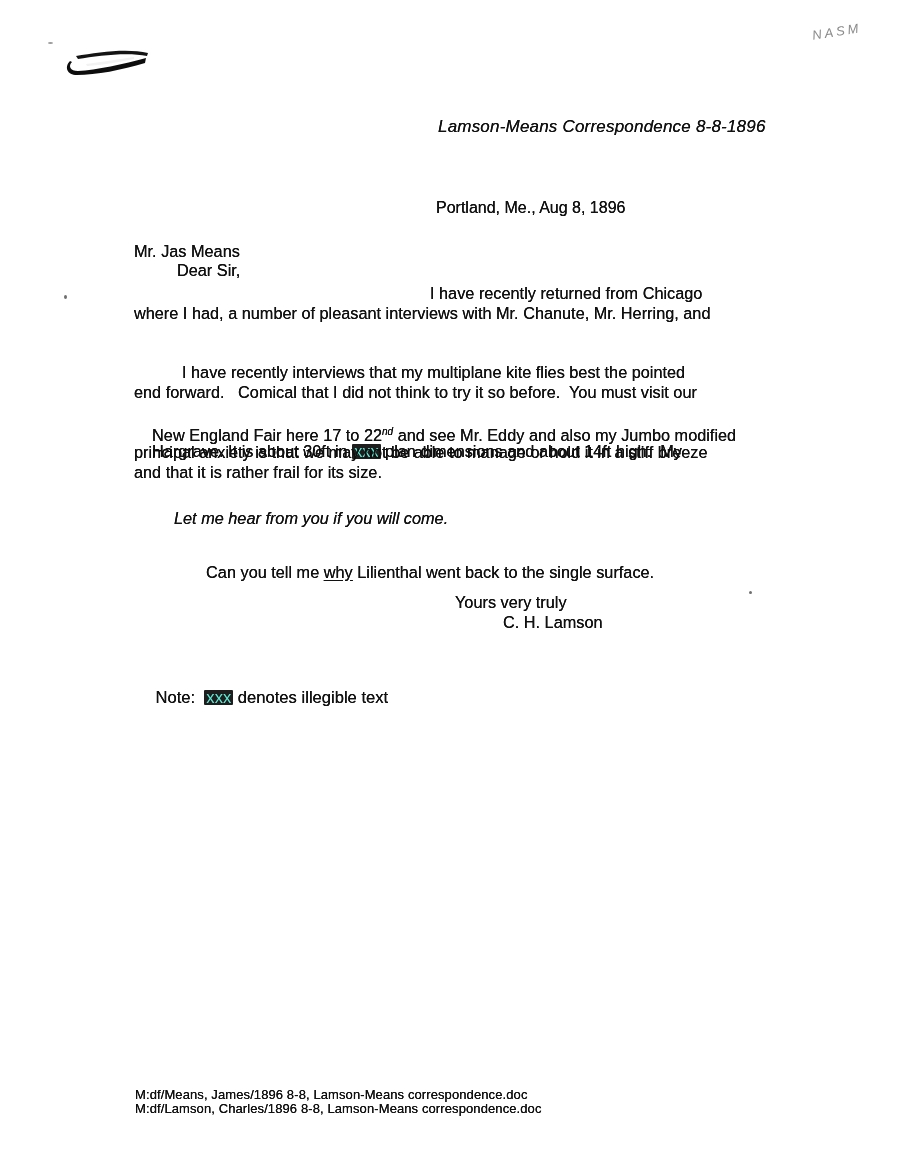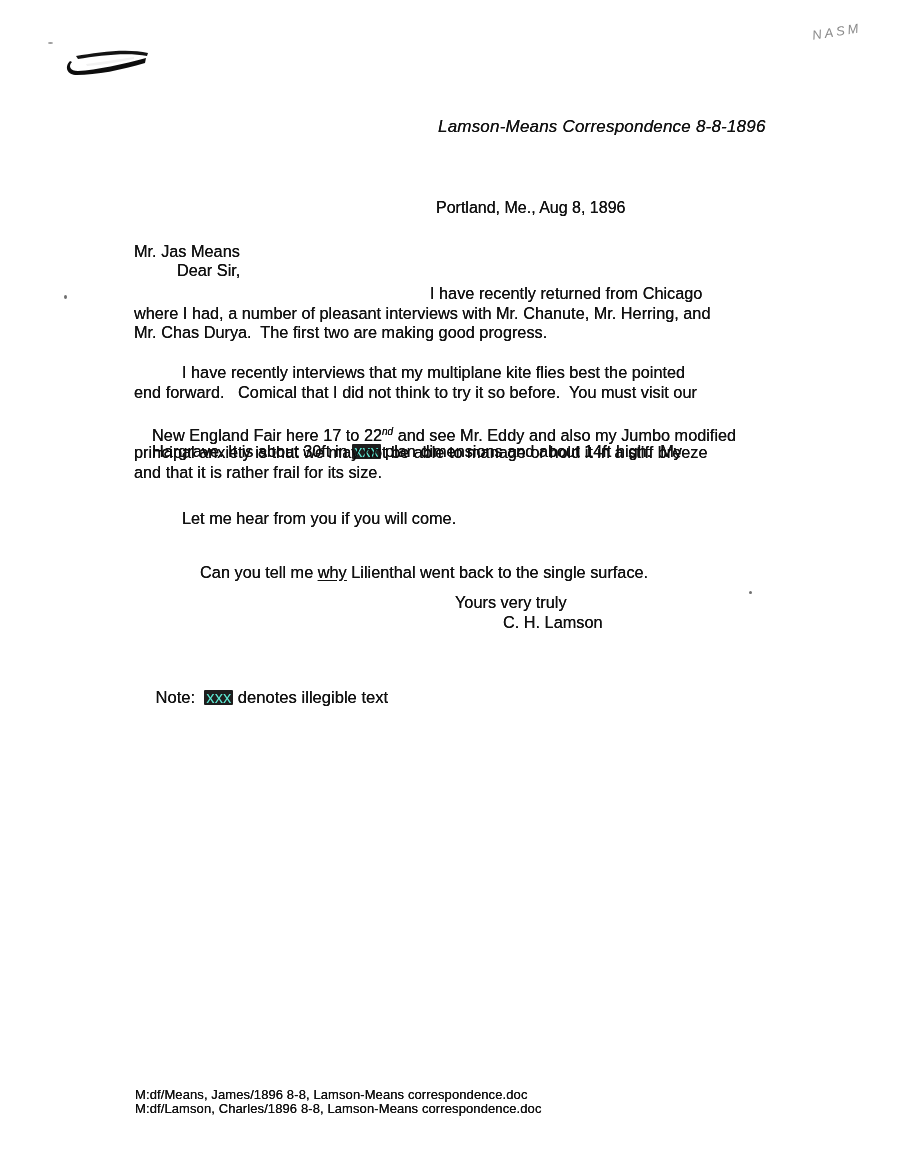--- a/index.html
+++ b/index.html
@@ -100,36 +100,35 @@
 
   <div class="title">Lamson-Means Correspondence 8-8-1896</div>
 
   <div class="dateline">Portland, Me., Aug 8, 1896</div>
 
   <div class="ln" style="left:134px; top:242px;">Mr. Jas Means</div>
   <div class="ln" style="left:177px; top:261px;">Dear Sir,</div>
 
   <div class="ln" style="left:390px; top:284px;margin-left:40px;">I have recently returned from Chicago</div>
   <div class="ln" style="left:134px; top:304px;">where I had, a number of pleasant interviews with Mr. Chanute, Mr. Herring, and</div>
-  <div class="ln" style="left:134px; top:323px;">Mr. Chas Durya.  The first two are making good progress.</div>
 
   <div class="ln" style="left:182px; top:363px;">I have recently interviews that my multiplane kite flies best the pointed</div>
   <div class="ln" style="left:134px; top:383px;">end forward.   Comical that I did not think to try it so before.  You must visit our</div>
   <div class="ln" style="left:134px; top:403px;">
     <span>New England Fair here 17 to 22</span><sup class="ord">nd</sup><span> and see Mr. Eddy and also my Jumbo modified</span>
   </div>
   <div class="ln" style="left:134px; top:423px;">
     <span>Hargrave. It is about 30ft in </span><span class="redacted">xxx</span><span> plan dimensions and about 14ft high.  My</span>
   </div>
   <div class="ln" style="left:134px; top:443px;">principal anxiety is that we may not be able to manage or hold it in a stiff breeze</div>
   <div class="ln" style="left:134px; top:463px;">and that it is rather frail for its size.</div>
 
-  <div class="ln" style="left:182px; top:509px;">Let me hear from you if you will come.</div>
+  <div class="ln" style="left:174px; top:509px;font-style:italic;">Let me hear from you if you will come.</div>
 
-  <div class="ln" style="left:182px; top:544px;">
+  <div class="ln" style="left:188px; top:544px;">
     <span>Can you tell me </span><span class="u">why</span><span> Lilienthal went back to the single surface.</span>
   </div>
 
   <div class="ln" style="left:455px; top:593px;">Yours very truly</div>
   <div class="ln" style="left:503px; top:613px;">C. H. Lamson</div>
 
   <div class="note">
     <span>Note:  </span><span class="redacted">xxx</span><span> denotes illegible text</span>
   </div>
 

